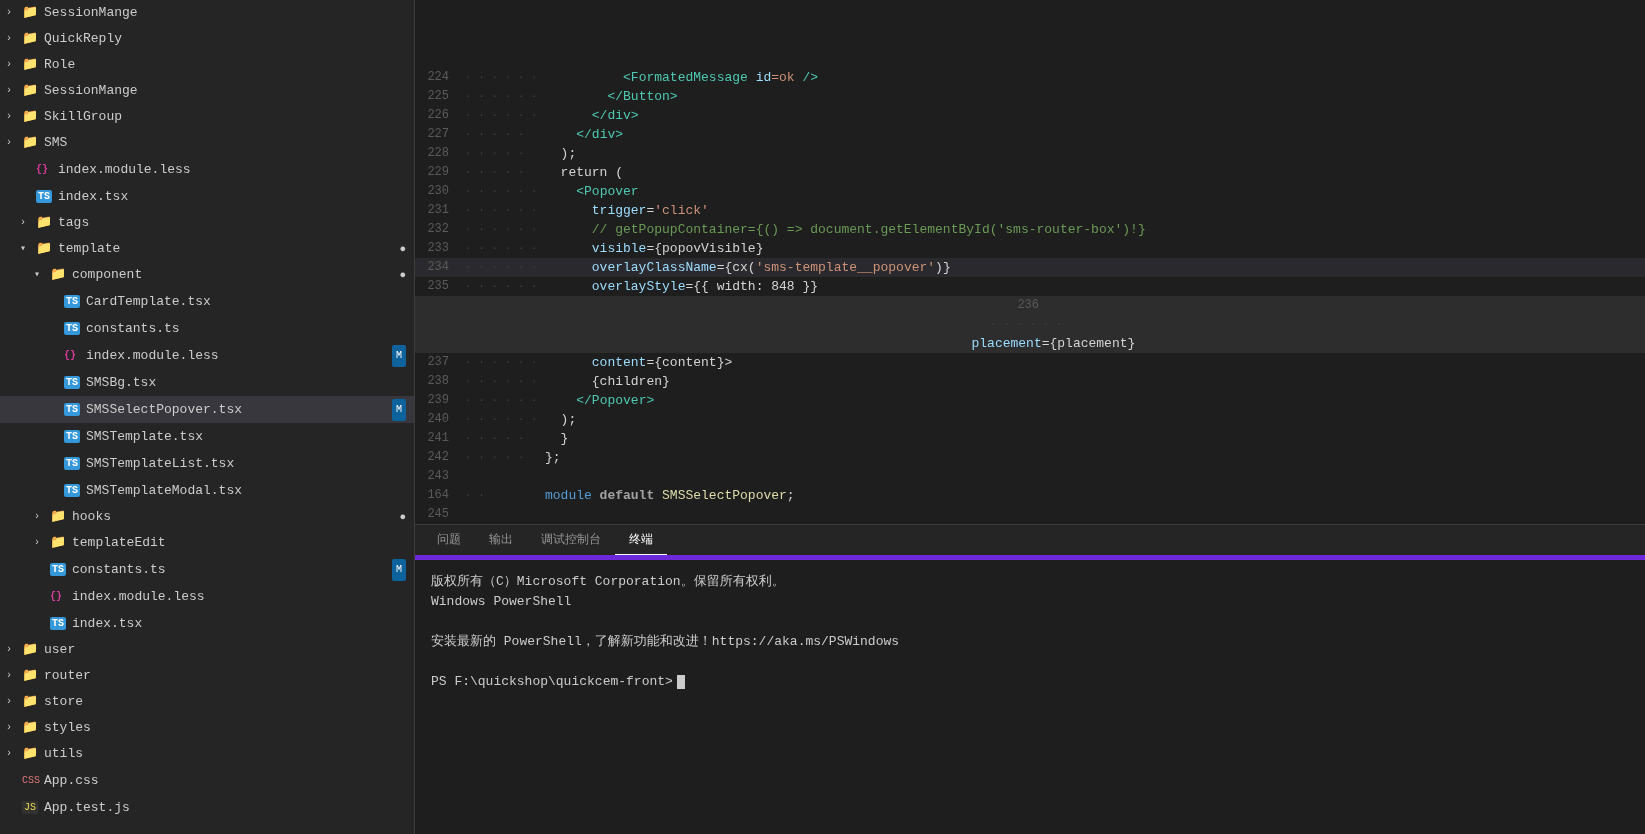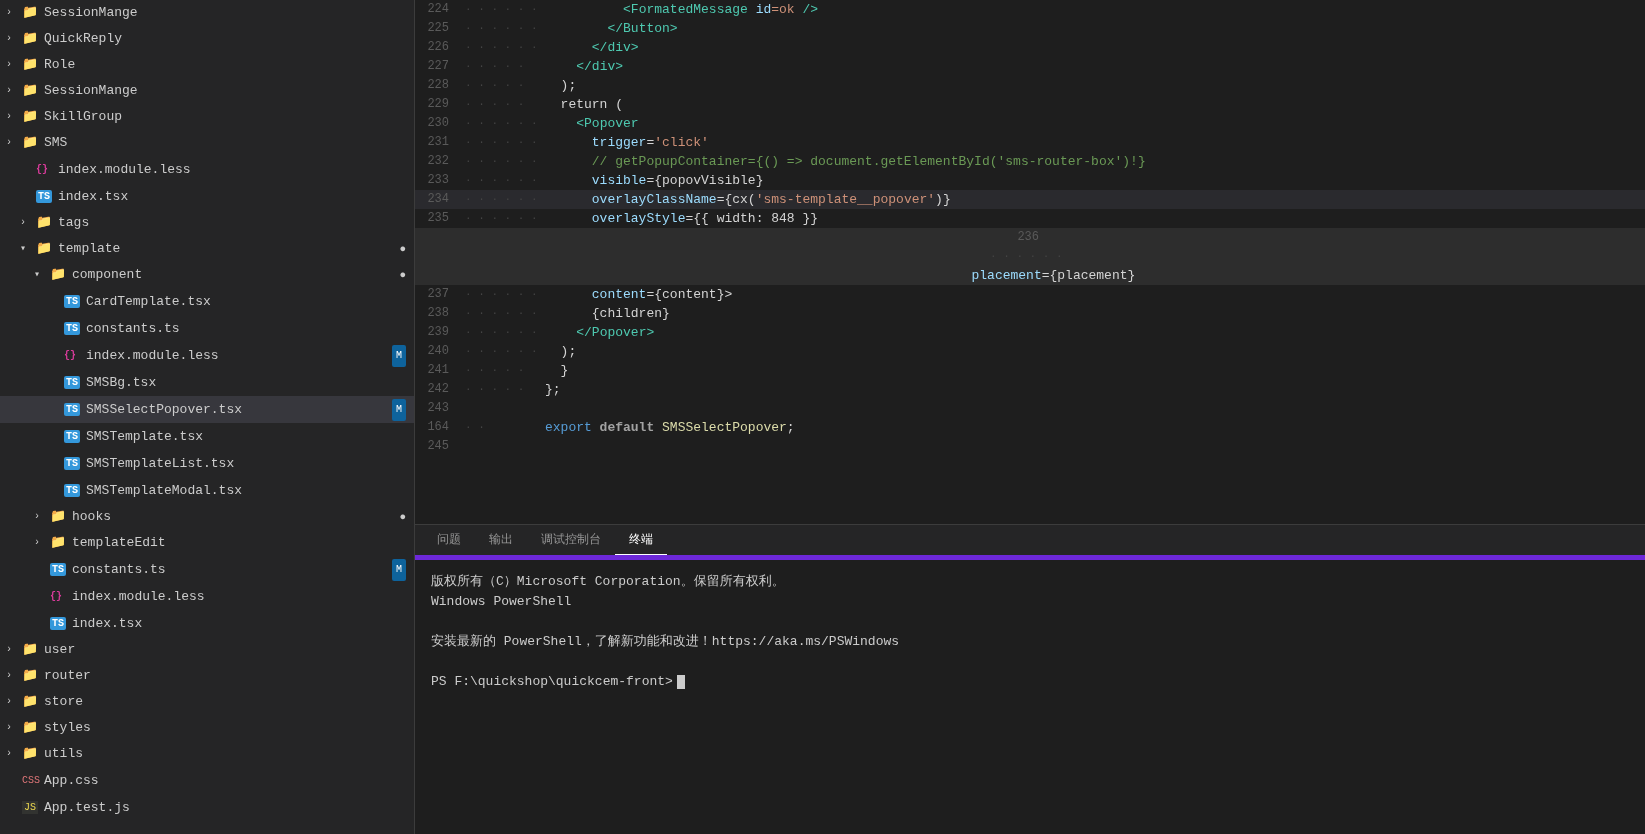--- a/index.html
+++ b/index.html
@@ -90,20 +90,21 @@
       flex-direction: column;
     }
     .code-editor::-webkit-scrollbar { width: 8px; height: 8px; }
     .code-editor::-webkit-scrollbar-thumb { background: #424242; }
 
     .code-lines {
       display: flex;
       flex-direction: column;
       padding: 0;
       min-height: 100%;
+      justify-content: flex-end;
     }
 
     .code-line {
       display: flex;
       align-items: center;
       min-height: 19px;
       line-height: 19px;
     }
     .code-line.highlighted { background: #264f78; }
 
@@ -457,21 +458,21 @@
           <span class="line-content"><span class="c-default">};</span></span>
         </div>
         <div class="code-line">
           <span class="line-number">243</span>
           <span class="line-dots"></span>
           <span class="line-content"></span>
         </div>
         <div class="code-line">
           <span class="line-number">164</span>
           <span class="line-dots">· ·</span>
-          <span class="line-content"><span class="c-export">export</span><span class="c-keyword"> default </span><span class="c-yellow">SMSSelectPopover</span><span class="c-default">;</span></span>
+          <span class="line-content"><span class="c-export">module</span><span class="c-keyword"> default </span><span class="c-yellow">SMSSelectPopover</span><span class="c-default">;</span></span>
         </div>
         <div class="code-line">
           <span class="line-number">245</span>
           <span class="line-dots"></span>
           <span class="line-content"></span>
         </div>
       </div>
   </div>
 
   <div class="terminal-panel">

